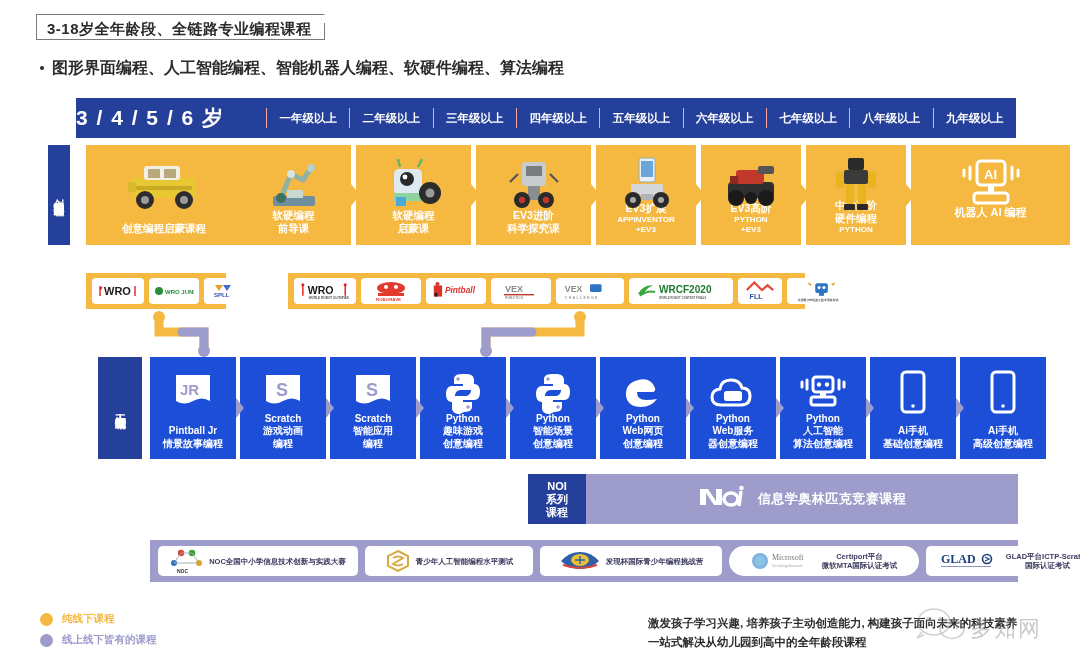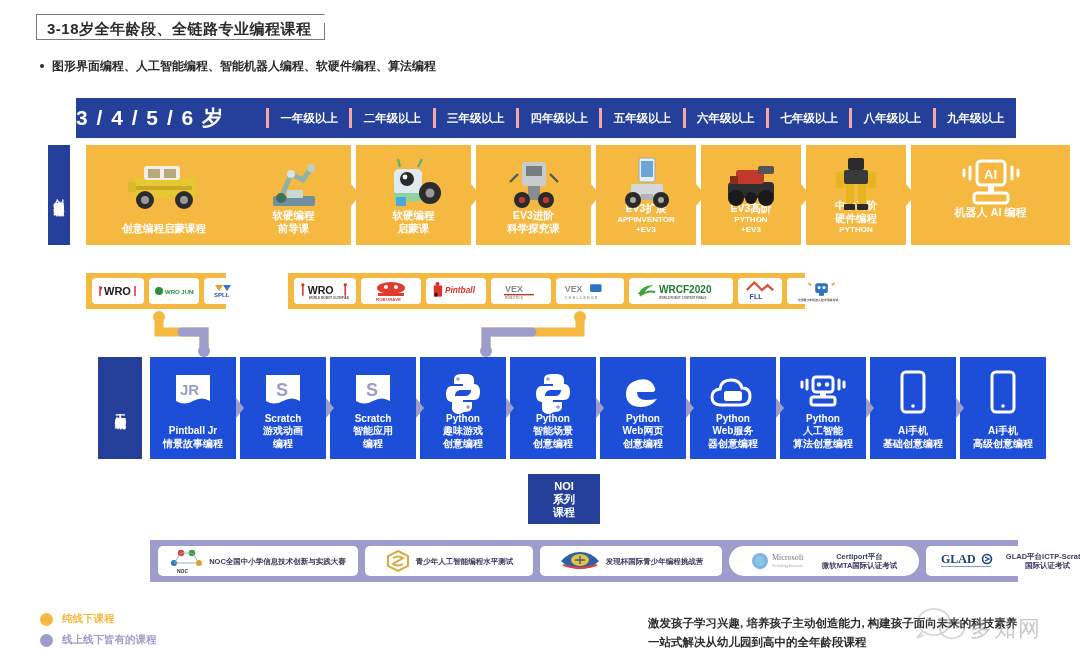--- a/index.html
+++ b/index.html
@@ -21,21 +21,21 @@
     letter-spacing: .5px;
     position: relative;
   }
   .title-box:after {
     content:""; position:absolute; right:-1px; top:-1px;
     border-width: 0 0 9px 9px; border-style: solid;
     border-color: transparent transparent #ffffff transparent;
   }
   .subtitle {
     position: absolute; left: 40px; top: 58px;
-    font-size: 12px; font-weight: bold; color: #2b2b2b;
+    font-size: 16px; font-weight: bold; color: #2b2b2b;
   }
   .subtitle .dot {
     display:inline-block; width:4px; height:4px; border-radius:50%;
     background:#2b2b2b; vertical-align: middle; margin-right: 8px; margin-bottom: 2px;
   }
 
   
   .agebar {
     position: absolute; left: 76px; top: 98px;
     width: 940px; height: 40px;
@@ -43,21 +43,21 @@
     display: flex; align-items: center;
   }
   .agebar .ages {
     width: 190px; text-align: left;
     color: #ffffff; font-size: 21px; font-weight: bold; letter-spacing: 1.5px;
   }
   .agebar .grades { flex: 1; display: flex; align-items: center; height: 24px; }
   .grade {
     flex: 1; text-align: center; color: #ffffff;
     font-size: 11.5px; font-weight: bold;
-    border-left: 3px solid #fca5a5; line-height: 20px;
+    border-left: 1px solid #fca5a5; line-height: 20px;
   }
   .grade:last-child { }
 
   
   .row1 { position: absolute; left: 48px; top: 145px; width: 970px; height: 120px; }
   .vlabel {
     background: #25409a; color:#ffffff; font-weight: bold;
     font-size: 10.5px; line-height: 13px;
     writing-mode: vertical-rl; text-orientation: upright;
     display:flex; align-items:center; justify-content:center;
@@ -97,21 +97,21 @@
   .card-p .art { position:absolute; top:14px; left:0; right:0; height:44px;
                  display:flex; align-items:center; justify-content:center; }
   .notchp:after {
     content:""; position:absolute; right:-8px; top:50%; transform:translateY(-50%);
     border-style: solid; border-width: 10px 0 10px 8px;
     border-color: transparent transparent transparent #9d9ccb; z-index:3;
   }
 
   
   .noirow { position:absolute; left:528px; top:474px; width:490px; height:50px; display:flex; }
-  .noi-label { width:72px; background:#25409a; color:#fff; font-weight:bold; font-size:11px;
+  .noi-label { width:58px; background:#25409a; color:#fff; font-weight:bold; font-size:11px;
                line-height:13px; display:flex; align-items:center; justify-content:center; text-align:center; }
   .noi-body { flex:1; background:#9d9ccb; display:flex; align-items:center; justify-content:center; gap:14px; }
   .noi-body .txt { color:#ffffff; font-weight:bold; font-size:13px; letter-spacing:.5px; }
 
   
   .certrow { position:absolute; left:150px; top:540px; width:868px; height:42px;
              background:#9d9ccb; display:flex; align-items:center; gap:7px; padding:0 8px; }
   .cert { background:#ffffff; border-radius:5px; height:30px; flex:1;
           display:flex; align-items:center; justify-content:center; gap:5px; padding:0 5px; }
   .cert .ct { font-size:7.5px; font-weight:bold; color:#3a3a5e; line-height:9px; text-align:center; }
@@ -548,20 +548,31 @@
   </div>
 
   <div class="noirow">
     <div class="noi-label">
       <div>
         <div>NOI</div>
         <div>系列</div>
         <div>课程</div>
       </div>
     </div>
+    <div class="noi-body">
+      <span>
+        <svg width="46" height="24" viewBox="0 0 46 24">
+          <path d="M2 20 L2 4 L10 4 L18 16 L18 4 L24 4 L24 20 L16 20 L8 8 L8 20 Z" fill="#ffffff"></path>
+          <ellipse cx="33" cy="14" rx="7" ry="6" fill="none" stroke="#ffffff" stroke-width="3.5"></ellipse>
+          <path d="M41 21 L43 6" stroke="#ffffff" stroke-width="3.5"></path>
+          <circle cx="43.5" cy="3" r="2.3" fill="#ffffff"></circle>
+        </svg>
+      </span>
+      <span class="txt">信息学奥林匹克竞赛课程</span>
+    </div>
   </div>
 
   <div class="certrow" id="cert-row">
       <div class="cert" style="flex: 0 0 200px;">
         <span style="display: flex; align-items: center;">
           <svg width="34" height="26" viewBox="0 0 34 26">
             <circle cx="11" cy="5" r="3.2" fill="#d9453c"></circle>
             <circle cx="22" cy="5" r="3.2" fill="#3aa03a"></circle>
             <circle cx="4" cy="15" r="3" fill="#2d74c4"></circle>
             <circle cx="29" cy="15" r="3" fill="#e8a020"></circle>

